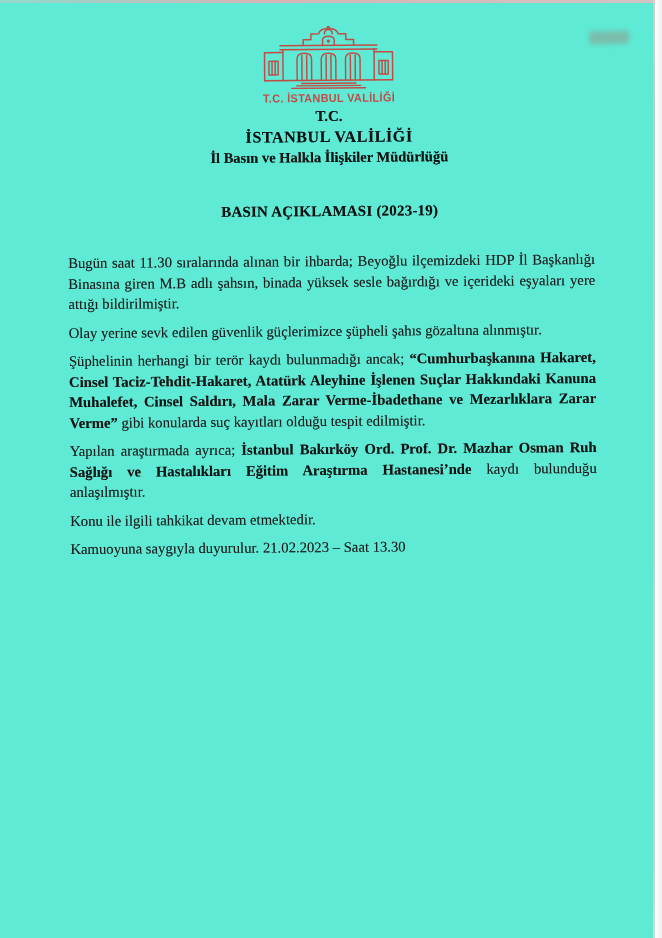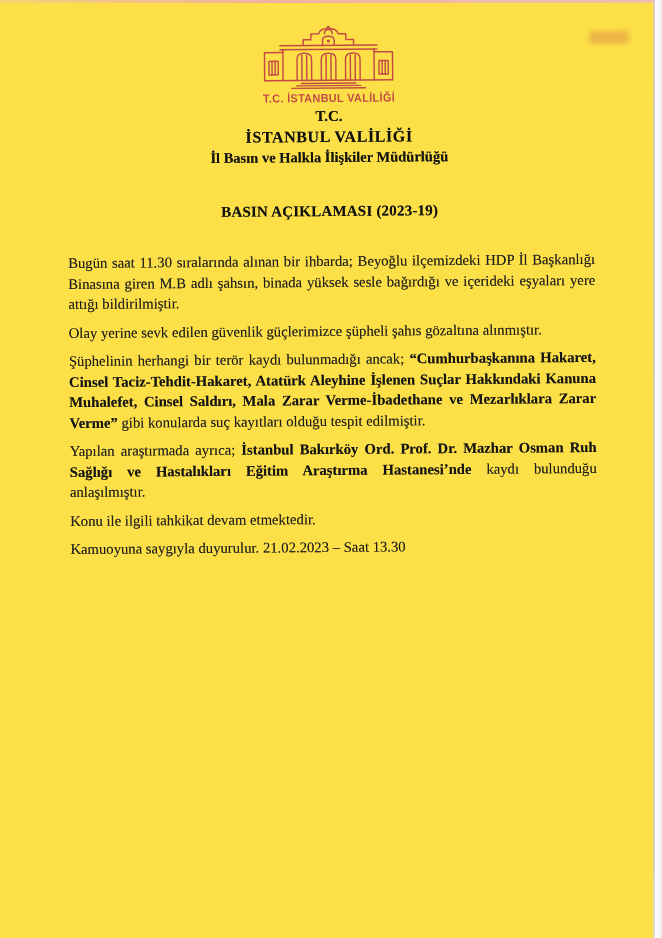--- a/index.html
+++ b/index.html
@@ -5,21 +5,21 @@
   html,body{margin:0;padding:0;}
   body{
     width:662px;height:938px;
     background:#fbfbfb;
     overflow:hidden;
     font-family:"Liberation Serif","DejaVu Serif",serif;
   }
   .scan{
     position:relative;
     width:662px;height:938px;
-    background:#fde047;
+    background:#5eead4;
   }
   
   .artifact-top-line{
     position:absolute;top:0;left:0;width:100%;height:3px;
     background:linear-gradient(to right,
       rgba(238,186,190,.35), rgba(236,170,176,.85) 40%, rgba(238,186,190,.8));
   }
   .artifact-right-line{
     position:absolute;top:0;right:7px;width:2px;height:100%;
     background:linear-gradient(to bottom, #e3c9cc 0%, #c9c9c9 12%, #cfcfcf 90%, #dcdcdc);

